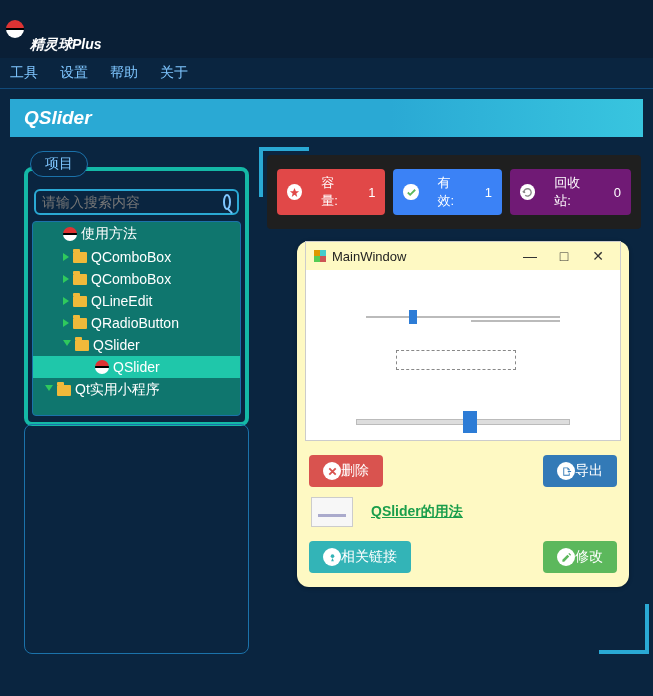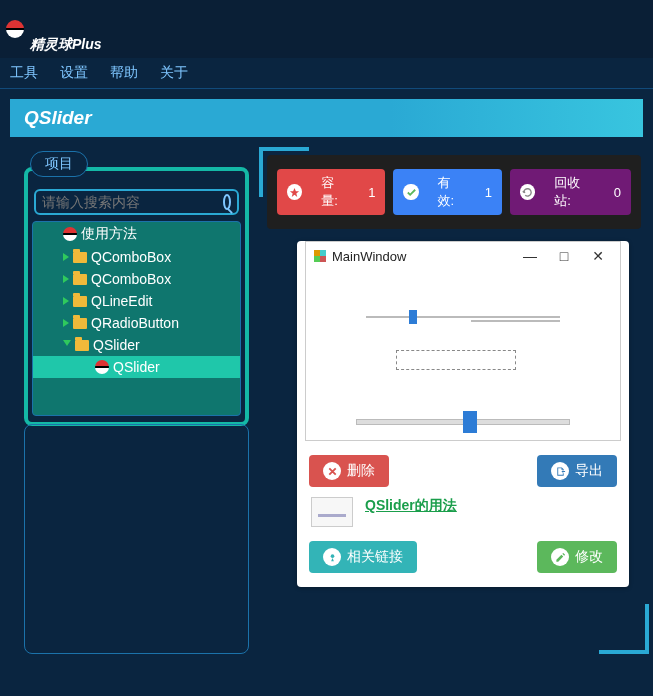--- a/index.html
+++ b/index.html
@@ -188,23 +188,23 @@
 .round-ico {
   width: 16px; height: 16px;
   border-radius: 50%;
   background: #fff;
   color: inherit;
   display: flex; align-items: center; justify-content: center;
   font-size: 11px;
 }
 .round-ico svg { width: 11px; height: 11px; }
 .card {
-  background: #ffffff;
+  background: #fef9c3;
   margin: 12px 20px 10px 38px;
-  border-radius: 4px;
+  border-radius: 12px;
   box-shadow: 0 1px 4px rgba(0,0,0,0.3);
   color: #222;
 }
 .win-frame {
   border: 1px solid #ccc;
   margin: 8px;
 }
 .wf-title {
   display: flex;
   align-items: center;
@@ -257,35 +257,34 @@
   left: 50%;
 }
 .btn-row {
   display: flex;
   justify-content: space-between;
   padding: 6px 12px;
 }
 .btn {
   display: flex;
   align-items: center;
-  gap: 6px;
   padding: 7px 14px;
   border-radius: 4px;
   color: #fff;
   font-size: 14px;
   cursor: pointer;
 }
 .btn-red { background: #d9534f; }
 .btn-blue { background: #337ab7; }
 .btn-cyan { background: #33b4b7; }
 .btn-grn { background: #5cb85c; text-align: center; }
 .link-row {
   display: flex;
-  align-items: flex-start;
-  gap: 12px;
+  align-items: center;
+  gap: 18px;
   padding: 4px 14px 8px 14px;
 }
 .thumb {
   width: 42px; height: 30px;
   border: 1px solid #ccc;
   background: #f7f7f7;
   position: relative;
 }
 .thumb::after {
   content: ""; position: absolute;
@@ -347,20 +346,25 @@
           <span>QRadioButton</span>
         </div>
         <div class="tree-row tree-indent-2">
           <div class="expander open"></div>
           <div class="folder"></div>
           <span>QSlider</span>
         </div>
         <div class="tree-row tree-indent-3 selected">
           <div class="ball-icon"></div>
           <span>QSlider</span>
+        </div>
+        <div class="tree-row tree-indent-1">
+          <div class="expander open"></div>
+          <div class="folder"></div>
+          <span>Qt实用小程序</span>
         </div>
       </div>
     </div>
 
     <div style="height:12px"></div>
     <div class="recycle-panel"></div>
   </div>
 
   <div class="main">
     <div class="main-corner-tl"></div>

